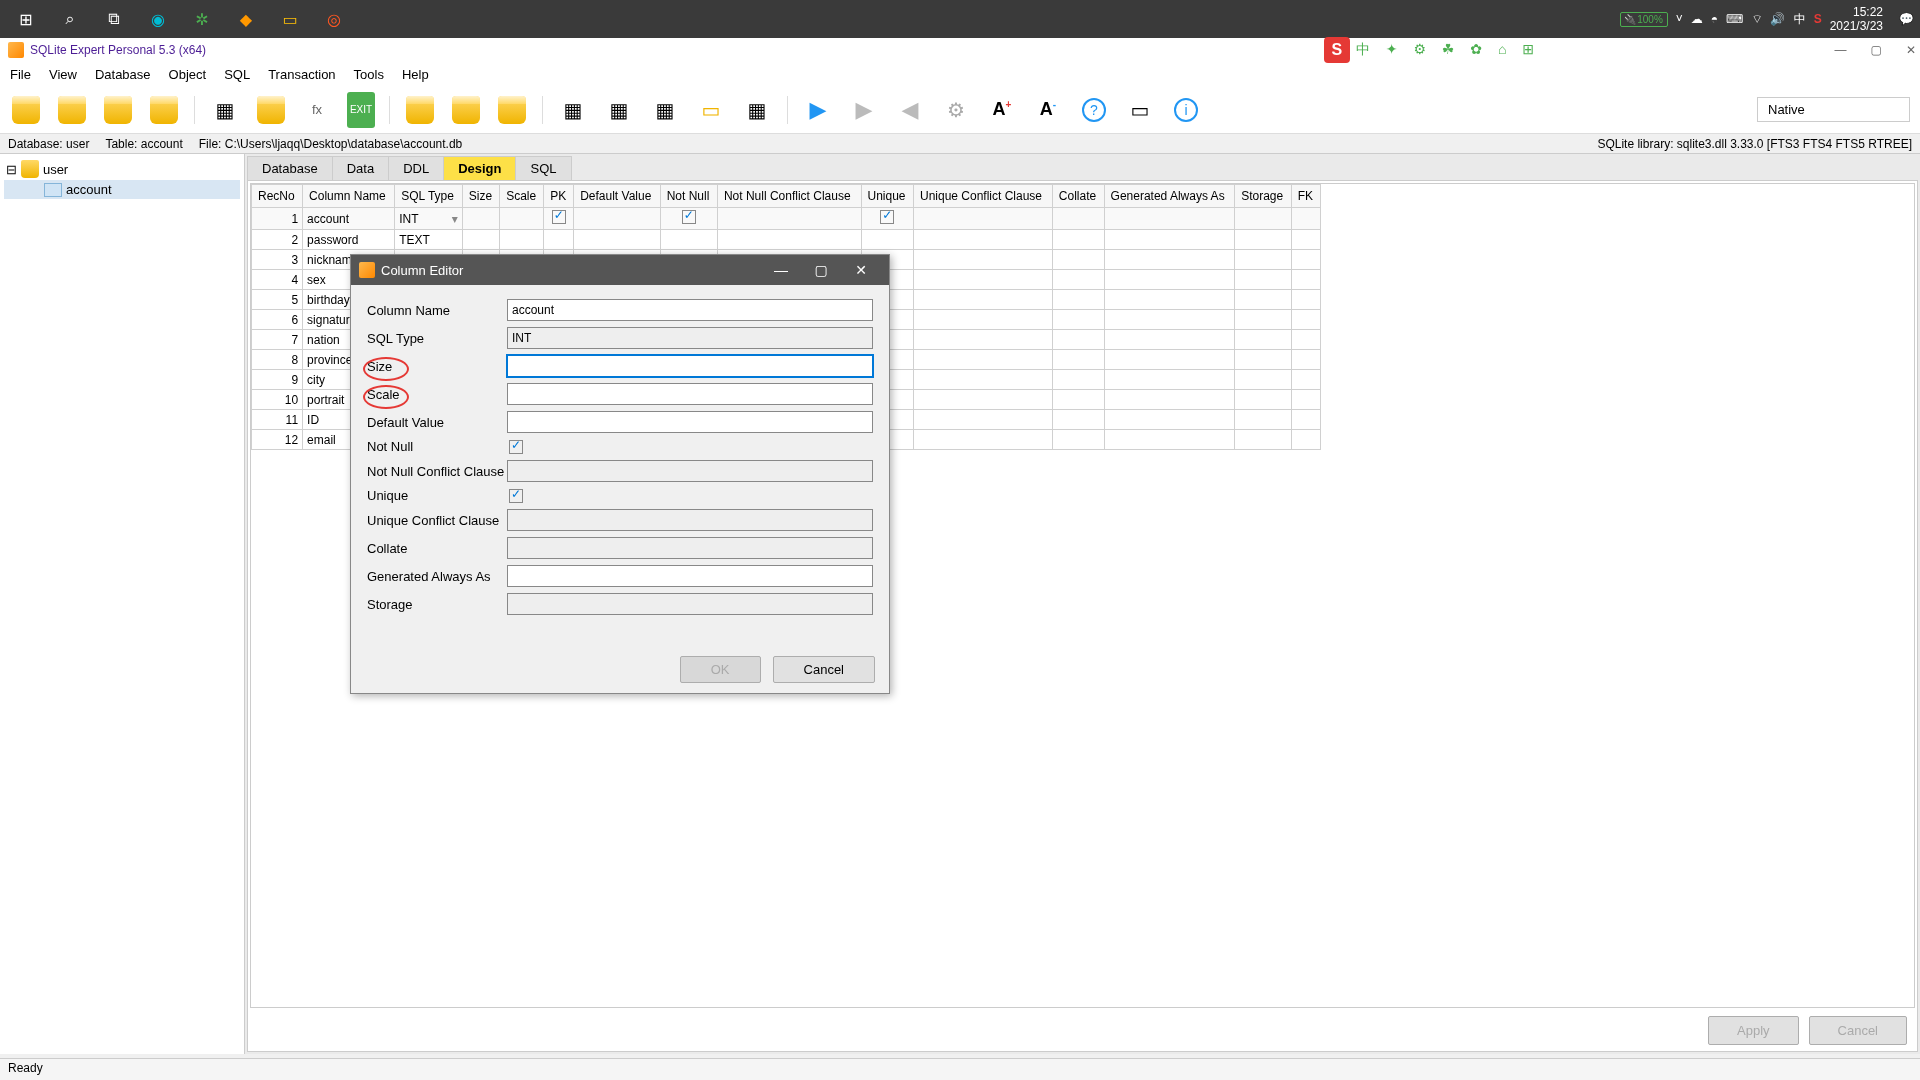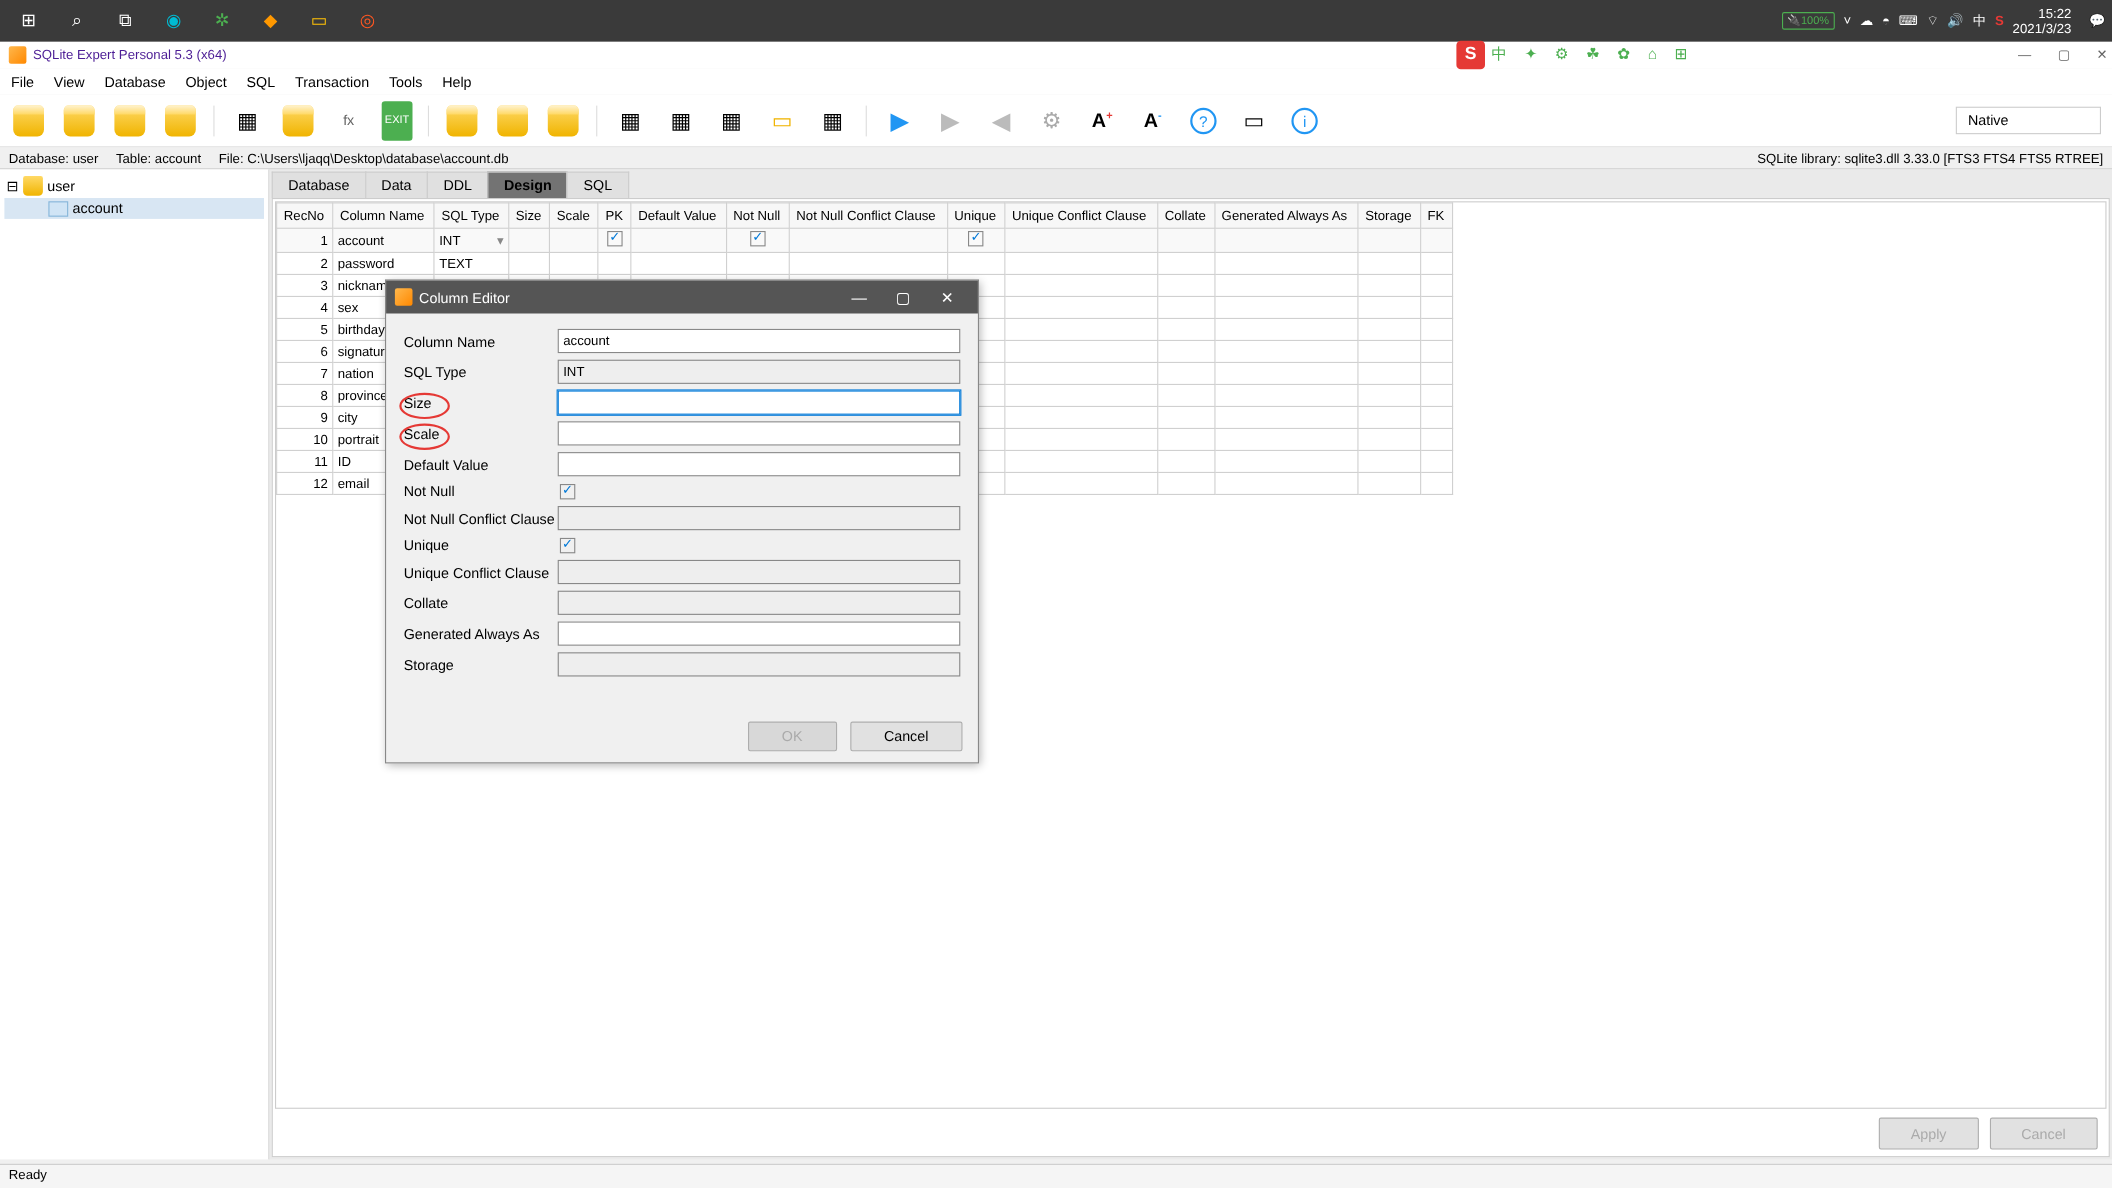--- a/index.html
+++ b/index.html
@@ -30,40 +30,40 @@
 .toolbar { height: 48px; background: #fff; border-bottom: 1px solid #ddd; display: flex; align-items: center; padding: 0 10px; gap: 14px; }
 .tb-icon { width: 32px; height: 32px; display:flex;align-items:center;justify-content:center; font-size:20px; }
 .tb-sep { width:1px; height:28px; background:#ddd; }
 .tb-db { width:28px;height:28px;background:linear-gradient(180deg,#ffd966,#f0b400);border-radius:4px 4px 6px 6px;position:relative;}
 .tb-db::before{content:"";position:absolute;top:0;left:0;right:0;height:8px;background:linear-gradient(180deg,#fff2cc,#ffd966);border-radius:4px 4px 0 0;}
 .tb-play{color:#2196f3;font-size:22px;}
 .tb-gray-play{color:#bbb;font-size:22px;}
 .tb-gear{color:#aaa;font-size:20px;}
 .tb-a{font-size:18px;font-weight:bold;}
 .tb-help{color:#2196f3;font-size:20px;border:2px solid #2196f3;border-radius:50%;width:24px;height:24px;display:flex;align-items:center;justify-content:center;font-size:14px;}
-.toolbar-native { margin-left: auto; border: 1px solid #ccc; padding: 4px 10px; font-size: 13px; width: 132px; }
+.toolbar-native { margin-left: auto; border: 1px solid #ccc; padding: 4px 10px; font-size: 13px; width: 153px; }
 
 
 .status-strip { height: 20px; background: #f0f0f0; border-bottom: 1px solid #ccc; display: flex; align-items: center; padding: 0 8px; font-size: 12px; gap: 16px; }
 .status-strip-right { margin-left: auto; }
 
 
 .main { display: flex; height: 900px; }
 .tree-panel { width: 245px; background: #fff; border-right: 1px solid #ccc; padding: 4px; font-size: 13px; }
 .tree-node { display: flex; align-items: center; gap: 4px; padding: 2px; }
 .tree-db-icon { width:18px;height:18px;background:linear-gradient(180deg,#ffd966,#f0b400);border-radius:2px 2px 4px 4px;}
 .tree-tbl-icon { width:18px;height:14px;background:#d0e4f5;border:1px solid #85b5d9;}
 .tree-row-selected { background: #d8e6f3; }
 
 .content { flex: 1; background: #eaeaea; padding: 2px; display:flex;flex-direction:column; }
 
 
 .main-tabs { display: flex; background: #eaeaea; font-size: 13px; }
 .main-tab { padding: 4px 14px; background: #e0e0e0; border: 1px solid #ccc; border-bottom: none; margin-right: -1px; cursor: default;}
-.main-tab.active { background: #737373; font-weight: bold; }
+.main-tab.active { background: #fde047; font-weight: bold; }
 
 
 .sub-tabs { display: flex; background: #fff; border-top: 1px solid #ccc; font-size: 13px; padding-top:2px;}
 .sub-tab { padding: 4px 10px; border: 1px solid transparent; }
 .sub-tab.active { border: 1px solid #ccc; border-bottom-color:#fff; background:#fff; }
 
 
 .grid-wrap { background: #fff; border: 1px solid #ccc; flex:1; position:relative; margin:2px;}
 .grid { border-collapse: collapse; font-size: 12px; width:1070px; }
 .grid th { border: 1px solid #d0d0d0; padding: 4px 6px; background: #f7f7f7; text-align: left; font-weight: normal; white-space: nowrap;}

